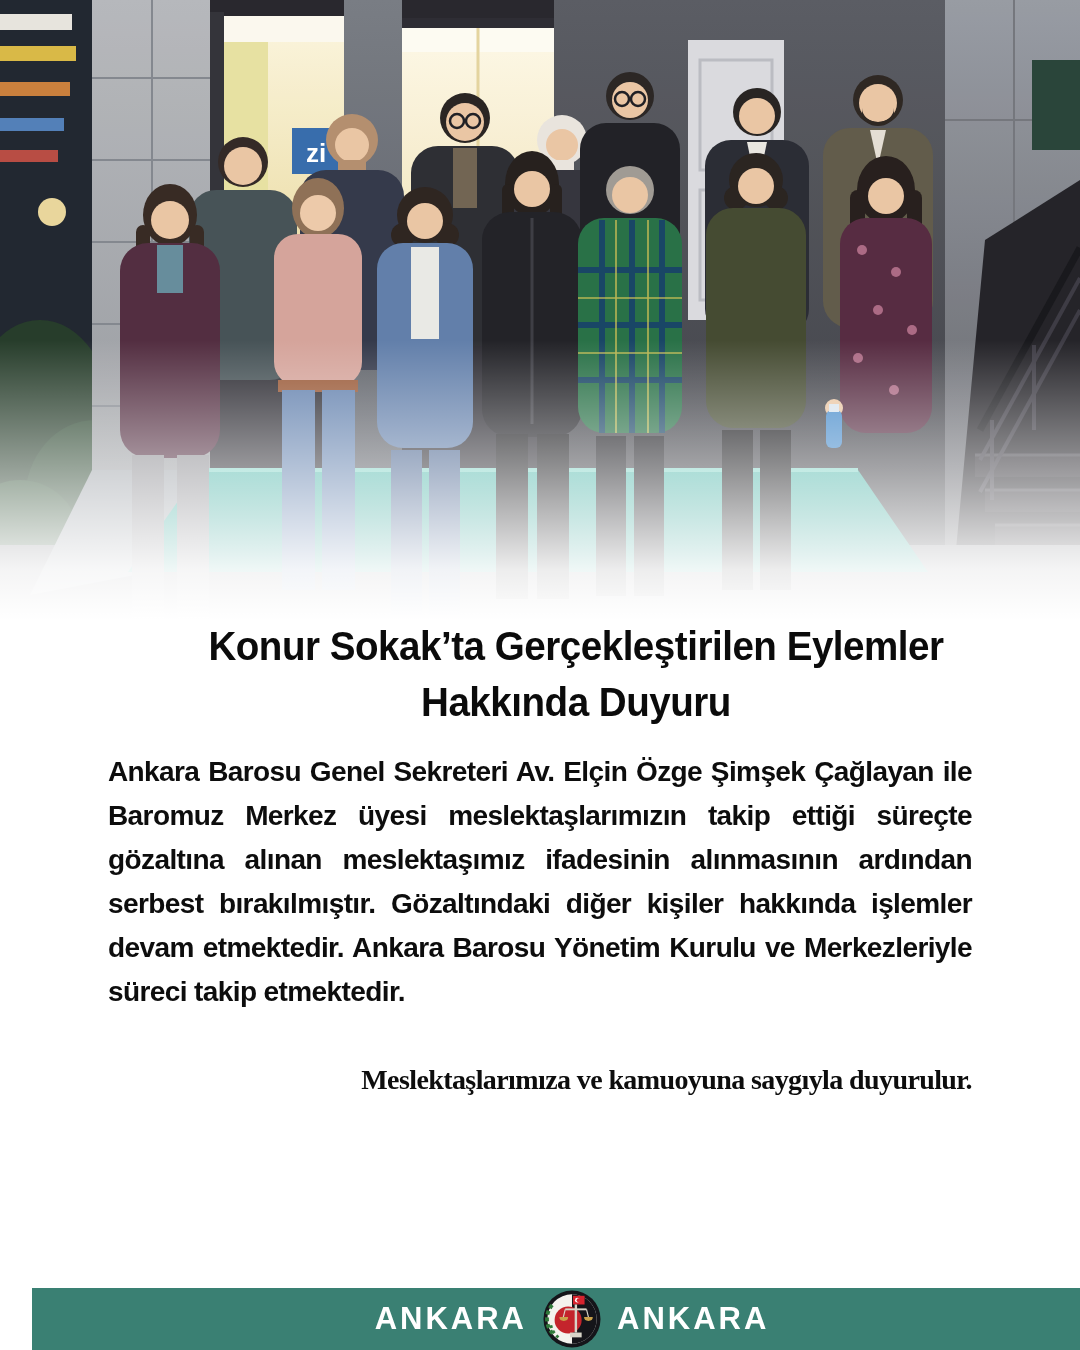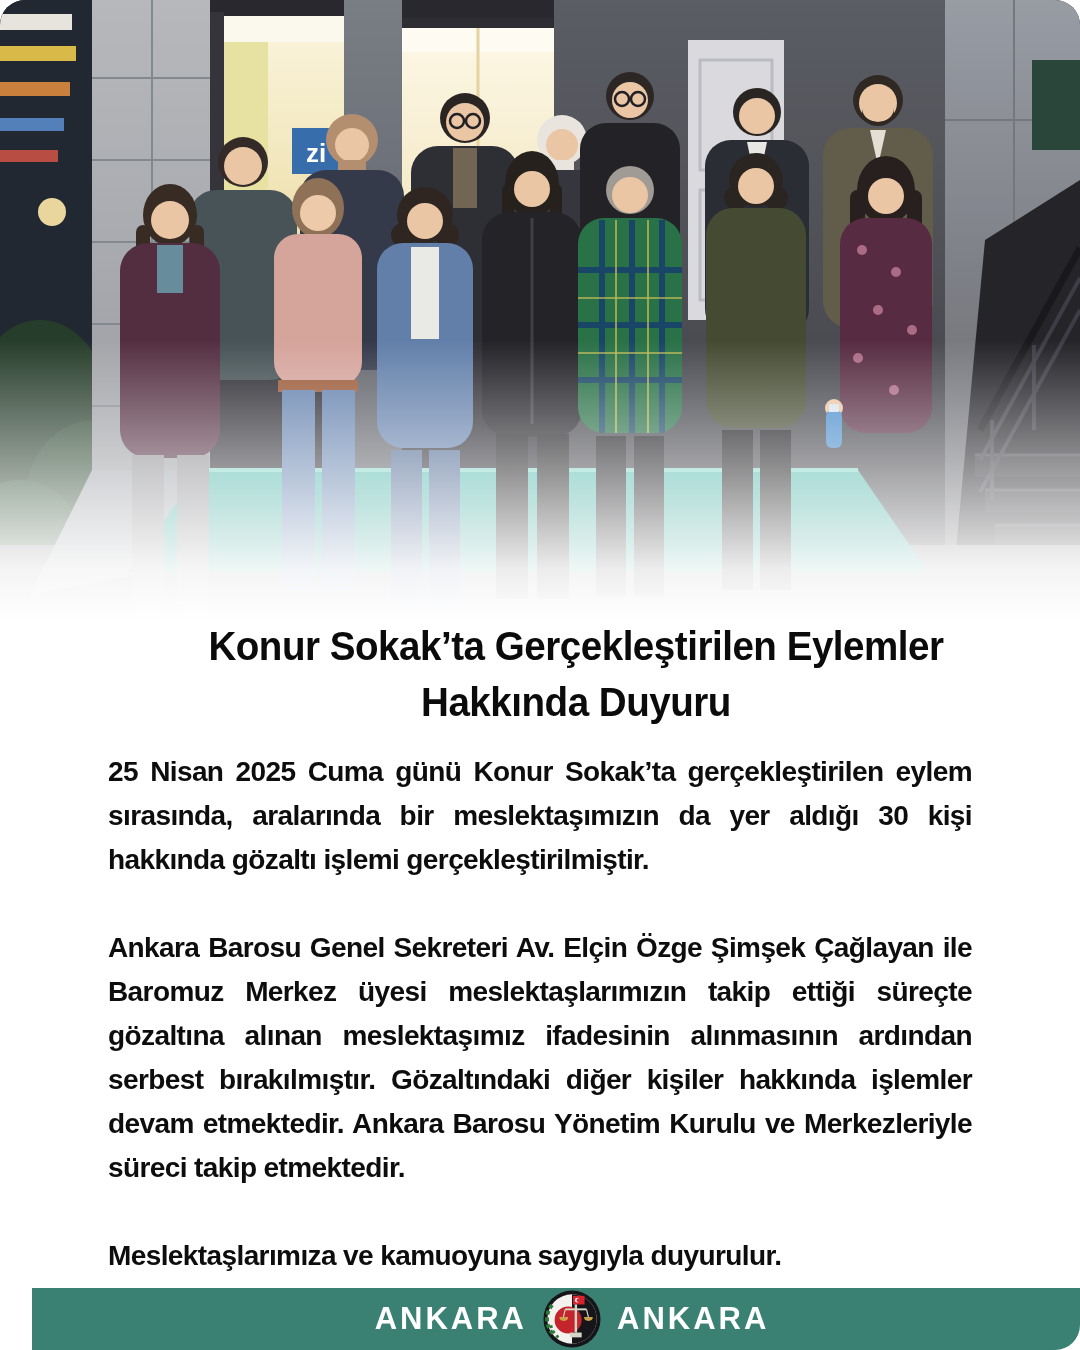--- a/index.html
+++ b/index.html
@@ -1,36 +1,36 @@
 <!DOCTYPE html>
 <html><head>
 <meta charset="utf-8">
 <style>
   html,body{margin:0;padding:0;background:#ffffff;}
   .page{
     position:relative;width:1080px;height:1350px;background:#ffffff;
-    font-family:"Liberation Sans",sans-serif;overflow:hidden;border-radius:25px;
+    font-family:"Liberation Sans",sans-serif;overflow:hidden;
   }
   
   .photo{position:absolute;top:0;left:0;width:1080px;height:620px;}
   .photo svg{display:block;}
   
   .title{
     position:absolute;top:618px;left:0;width:1080px;text-align:center;
     color:#0b0b0b;font-weight:bold;font-size:41px;line-height:56px;padding-left:36px;
   }
   .title .tline{display:block;transform:scaleX(.94);transform-origin:center;letter-spacing:-0.5px;}
   
   .body-text{
     position:absolute;top:750px;left:108px;width:864px;
     color:#0d0d0d;font-weight:bold;font-size:28px;line-height:44px;
     letter-spacing:-0.6px;text-align:justify;
   }
   .body-text p{margin:0 0 44px 0;}
-  .body-text p:last-child{margin-bottom:0;text-align:left;}
+  .body-text p:last-child{margin-bottom:0;text-align:right;font-family:Liberation Serif, serif;}
   
   .footer{
     position:absolute;left:0;bottom:0;width:1080px;height:62px;background:#3A8073;
     display:flex;align-items:center;justify-content:center;gap:16px;margin-left:32px;
   }
   .footer-word{
     color:#ffffff;font-weight:bold;font-size:31px;letter-spacing:3px;line-height:62px;
   }
   .logo-badge{width:58px;height:58px;flex:0 0 auto;}
 </style>
@@ -311,21 +311,20 @@
       <rect x="0" y="340" width="1080" height="280" fill="url(#fadegrad)"></rect>
     </svg>
   </div>
 
   <div class="title">
     <span class="tline">Konur Sokak’ta Gerçekleştirilen Eylemler</span>
     <span class="tline">Hakkında Duyuru</span>
   </div>
 
   <div class="body-text">
-    <p>25 Nisan 2025 Cuma günü Konur Sokak’ta gerçekleştirilen eylem sırasında, aralarında bir meslektaşımızın da yer aldığı 30 kişi hakkında gözaltı işlemi gerçekleştirilmiştir.</p>
     <p>Ankara Barosu Genel Sekreteri Av. Elçin Özge Şimşek Çağlayan ile Baromuz Merkez üyesi meslektaşlarımızın takip ettiği süreçte gözaltına alınan meslektaşımız ifadesinin alınmasının ardından serbest bırakılmıştır. Gözaltındaki diğer kişiler hakkında işlemler devam etmektedir. Ankara Barosu Yönetim Kurulu ve Merkezleriyle süreci takip etmektedir.</p>
     <p>Meslektaşlarımıza ve kamuoyuna saygıyla duyurulur.</p>
   </div>
 
   <div class="footer">
     <span class="footer-word">ANKARA</span>
     <svg class="logo-badge" viewBox="-30 -30 60 60">
       <circle r="29.5" fill="#15151a"></circle>
       <circle r="25.5" fill="#f4f2ee"></circle>
       <path d="M0,-25.5 A25.5,25.5 0 0 1 0,25.5 Z" fill="#15151a"></path>

